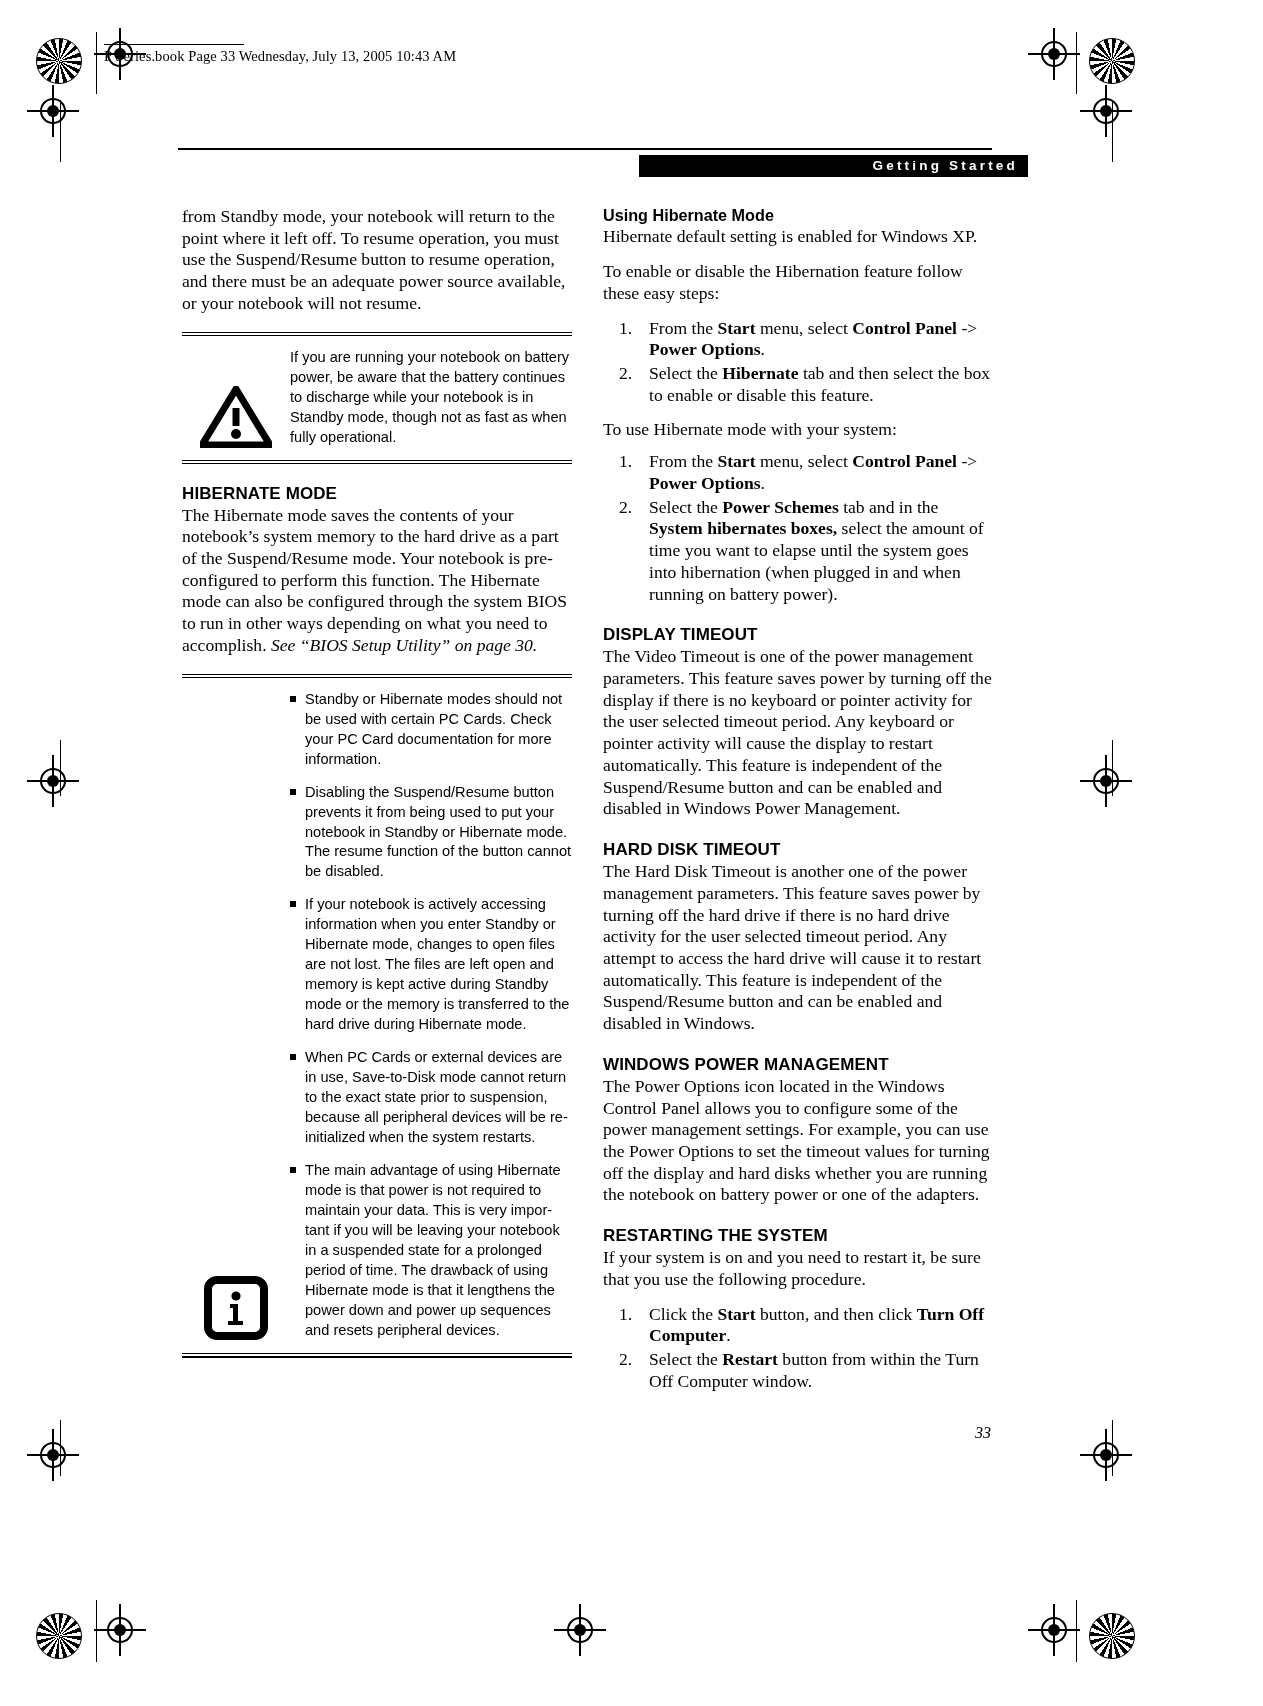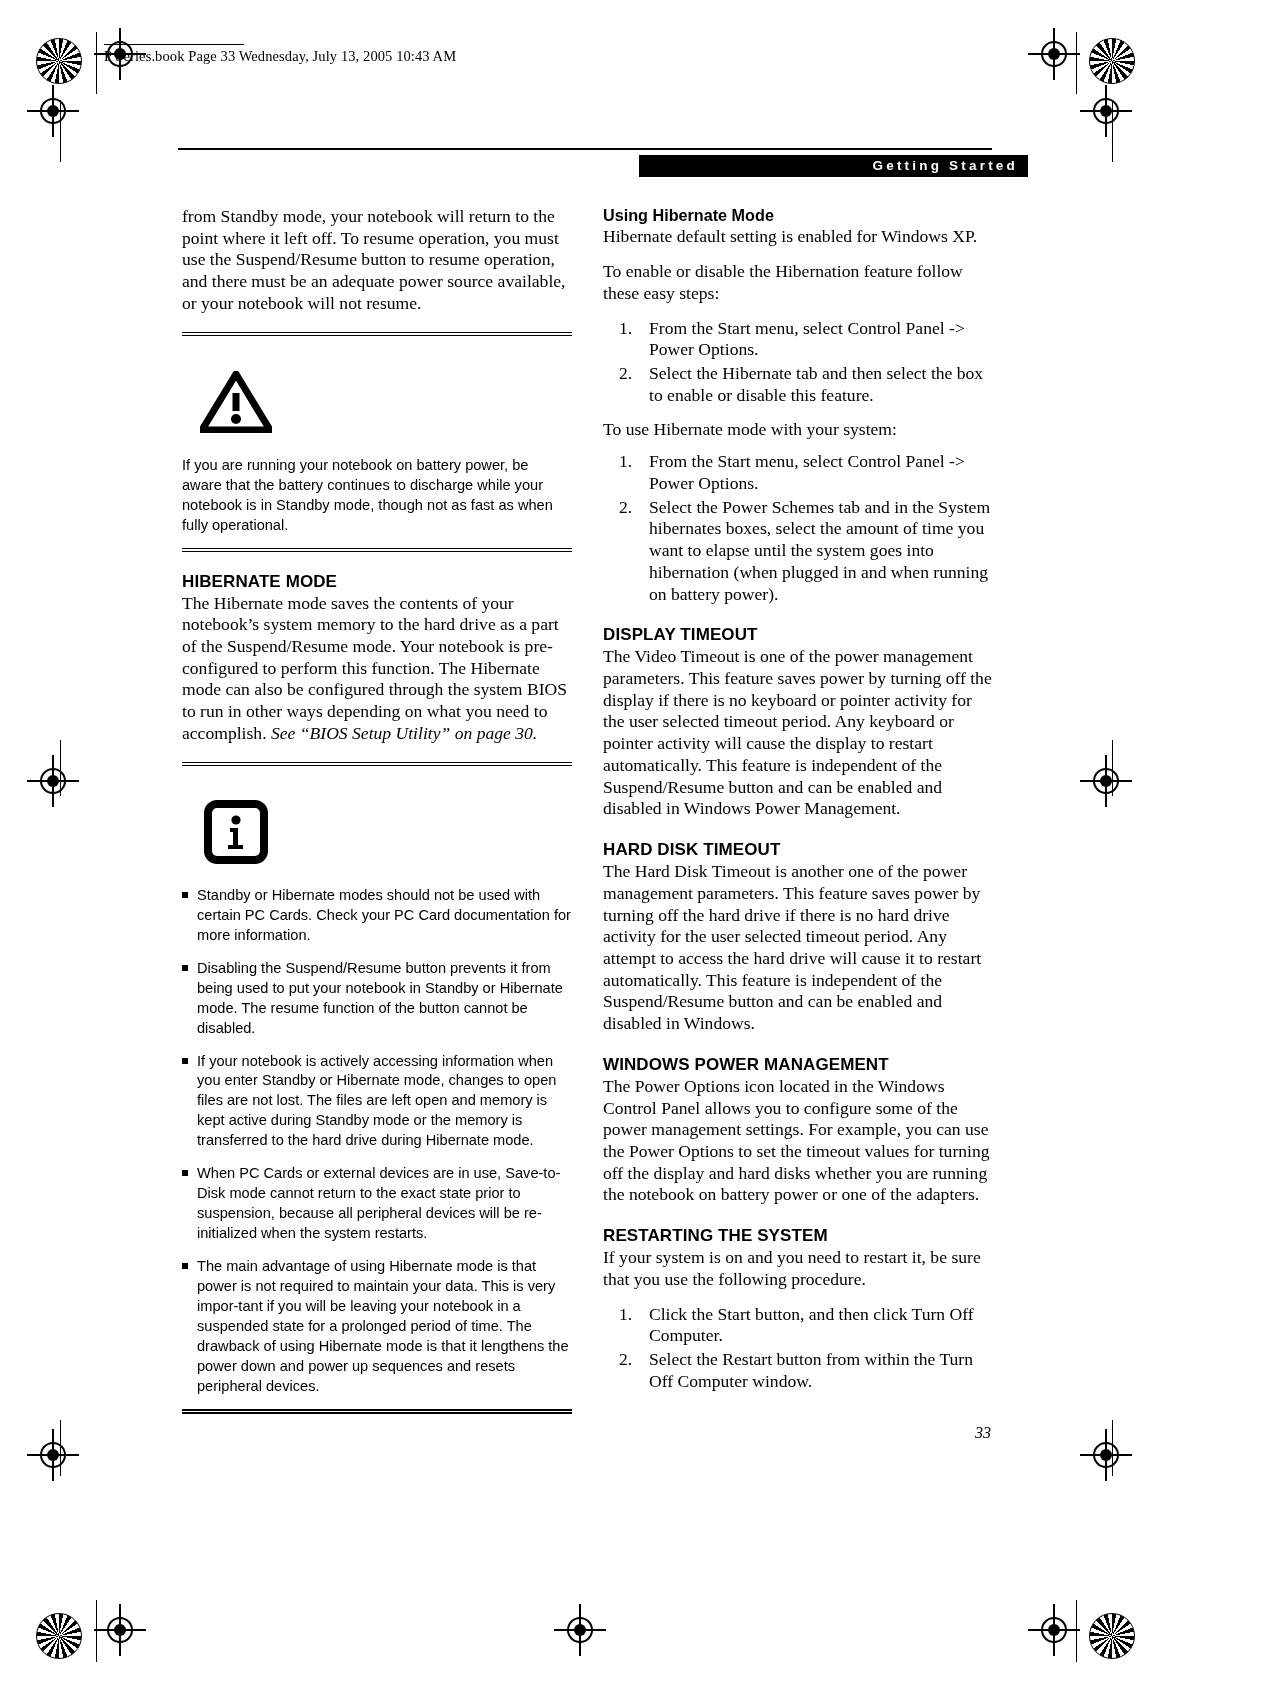--- a/index.html
+++ b/index.html
@@ -58,39 +58,39 @@
     font-family:"Liberation Sans", sans-serif;
     font-weight:bold;font-size:17px;letter-spacing:0.1px;
     margin:20px 0 1px 0;line-height:1.18;
   }
   h3.sub{
     font-family:"Liberation Sans", sans-serif;
     font-weight:bold;font-size:16.2px;
     margin:0 0 1px 0;line-height:1.2;
   }
 
-  b{font-weight:normal;}
+  b{font-weight:bold;}
   i{font-style:italic;}
 
   ol.steps{margin:10px 0 13px 0;padding:0;list-style:none;}
   ol.steps li{
     position:relative;font-size:17.6px;line-height:1.235;
     padding-left:46px;margin-bottom:2px;
   }
   ol.steps li .num{position:absolute;left:16px;top:0;width:26px;text-align:left;}
 
   
   .callout{position:relative;margin:17px 0 0 0;}
   .rule-double{height:4px;position:relative;}
   .rule-double:before,.rule-double:after{
     content:"";position:absolute;left:0;right:0;height:1.3px;background:#000;
   }
   .rule-double:before{top:0;}
   .rule-double:after{top:3.2px;}
-  .callout-body{display:flex;align-items:flex-start;padding:12px 0 12px 0;flex-direction:column;}
+  .callout-body{display:flex;align-items:flex-end;padding:12px 0 12px 0;}
   .callout-icon{width:108px;flex:0 0 108px;display:flex;justify-content:center;align-items:center;}
   .callout-text{
     flex:1;font-family:"Liberation Sans", sans-serif;
     font-size:14.6px;line-height:1.37;
   }
   .callout-text ul{margin:0;padding:0;list-style:none;}
   .callout-text ul li{position:relative;padding-left:15px;margin-bottom:13px;}
   .callout-text ul li:last-child{margin-bottom:0;}
   .callout-text ul li:before{
     content:"";position:absolute;left:0;top:6px;width:6px;height:6px;background:#000;

